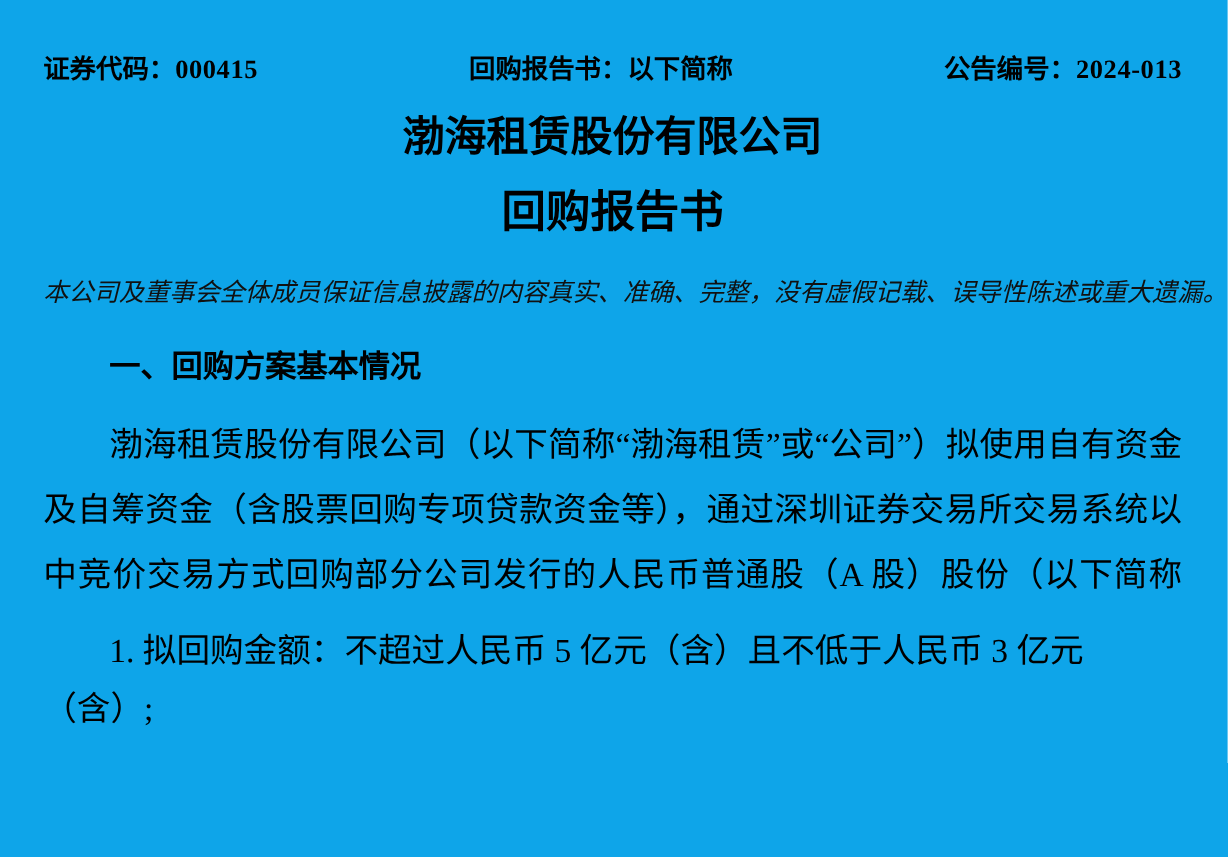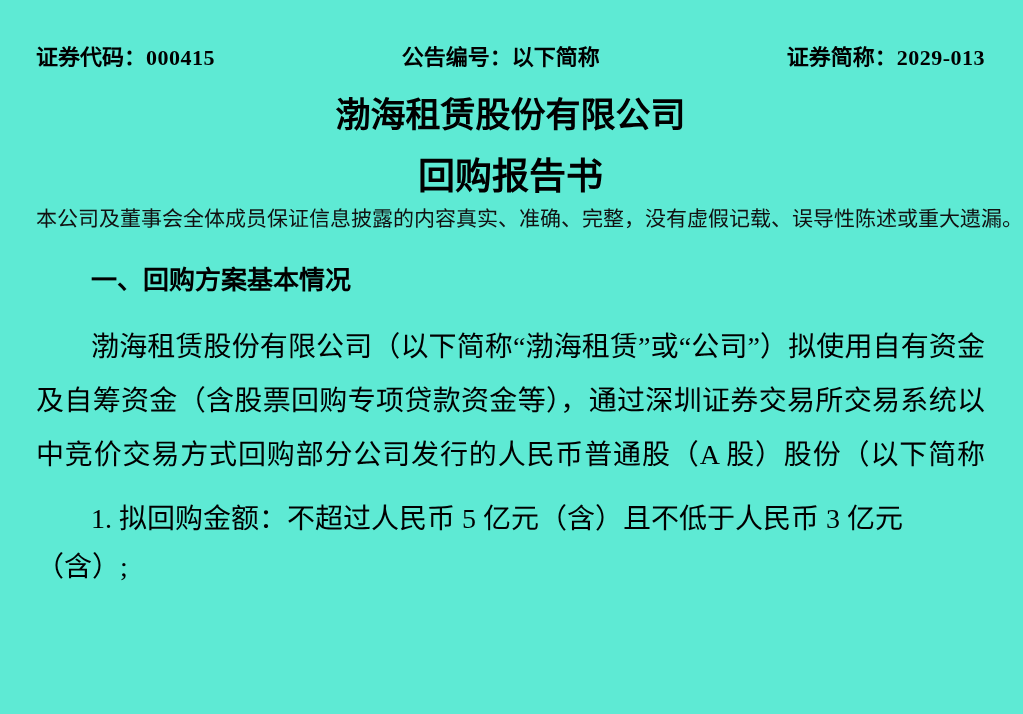--- a/index.html
+++ b/index.html
@@ -8,21 +8,21 @@
     width: 1023px;
     height: 714px;
     overflow: hidden;
     color: #000000;
     font-family: "Liberation Serif", "DejaVu Serif", serif;
   }
   .page {
     width: 1023px;
     height: 714px;
     padding: 44px 38px 0 36px;
-    background: #5eead4;
+    background: #0ea5e9;
   }
   
   .doc-header {
     display: flex;
     justify-content: space-between;
     align-items: baseline;
     font-size: 22px;
     line-height: 27px;
     font-weight: bold;
     font-family: "Liberation Sans", "DejaVu Sans", sans-serif;
@@ -45,27 +45,29 @@
   .doc-subtitle {
     margin-top: 13px;
     text-align: center;
     font-family: "Liberation Sans", "DejaVu Sans", sans-serif;
     font-weight: bold;
     font-size: 37px;
     line-height: 58px;
   }
   
   .disclaimer {
+    margin-top: 25px;
     font-size: 21px;
     line-height: 26px;
     font-weight: normal;
     color: #111111;
     text-align: justify;
     text-align-last: justify;
     white-space: nowrap;
+    font-style: italic;
   }
   
   .heading {
     font-weight: bold;
     font-size: 26px;
     line-height: 30px;
     text-indent: 55px;
   }
   .heading-notice { margin-top: 39px; font-size: 27px; }
   .heading-section { margin-top: 34px; font-family: Liberation Serif, serif; }
@@ -90,22 +92,22 @@
     text-indent: 55px;
   }
 </style>
 </head>
 <body>
 
 <div class="page">
 
   <div class="doc-header">
     <span><span>证券代码：</span><span class="num">000415</span></span>
-    <span><span>公告编号：</span><span>以下简称</span></span>
-    <span><span>证券简称：</span><span class="num">2029-013</span></span>
+    <span><span>回购报告书：</span><span>以下简称</span></span>
+    <span><span>公告编号：</span><span class="num">2024-013</span></span>
   </div>
 
   <h1 class="doc-title">渤海租赁股份有限公司</h1>
 
   <h2 class="doc-subtitle">
     <div>回购报告书</div>
   </h2>
 
   <p class="disclaimer">本公司及董事会全体成员保证信息披露的内容真实、准确、完整，没有虚假记载、误导性陈述或重大遗漏。</p>
 

